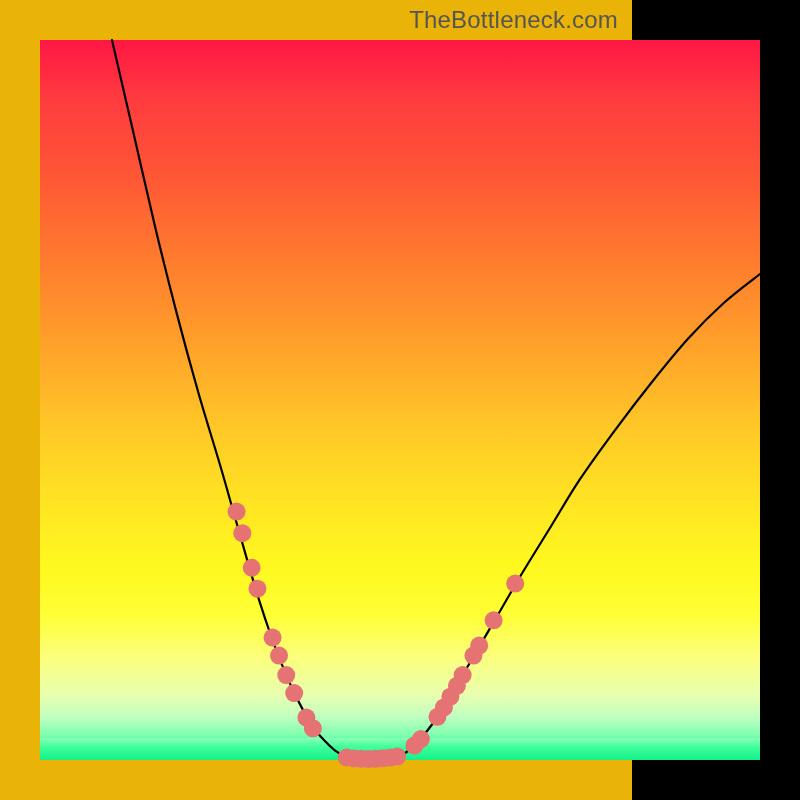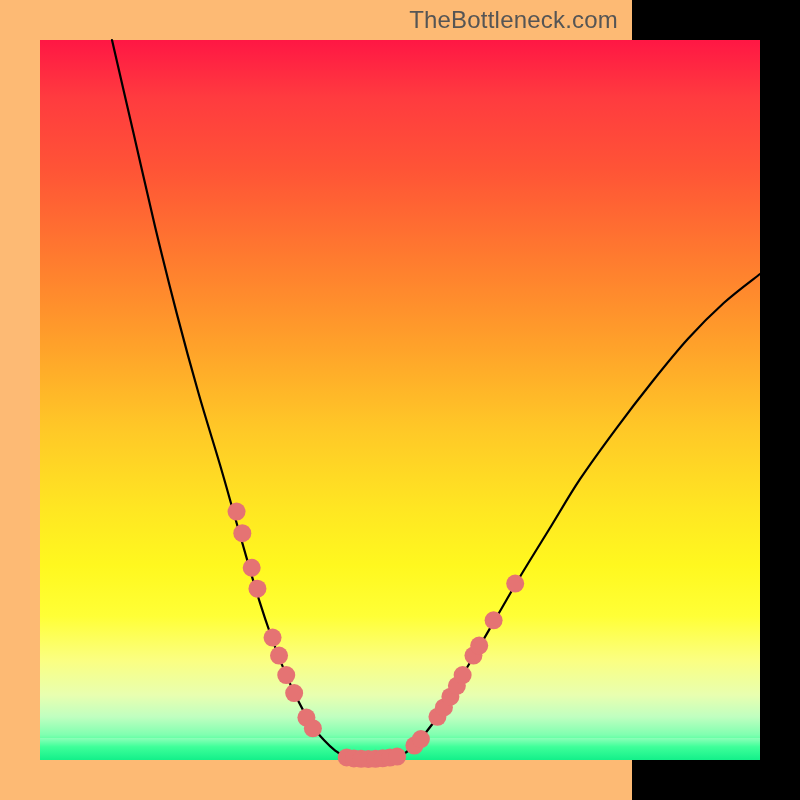--- a/index.html
+++ b/index.html
@@ -8,21 +8,21 @@
     width: 800px;
     height: 800px;
     background: #000;
     overflow: hidden;
     font-family: Arial, Helvetica, sans-serif;
   }
   .frame {
     position: relative;
     width: 632px;
     height: 800px;
-    background: #fdba74;
+    background: #eab308;
   }
   .plot-area {
     position: absolute;
     left: 40px;
     top: 40px;
     width: 720px;
     height: 720px;
     
     background: linear-gradient(to bottom,
       #ff1744 0%,

